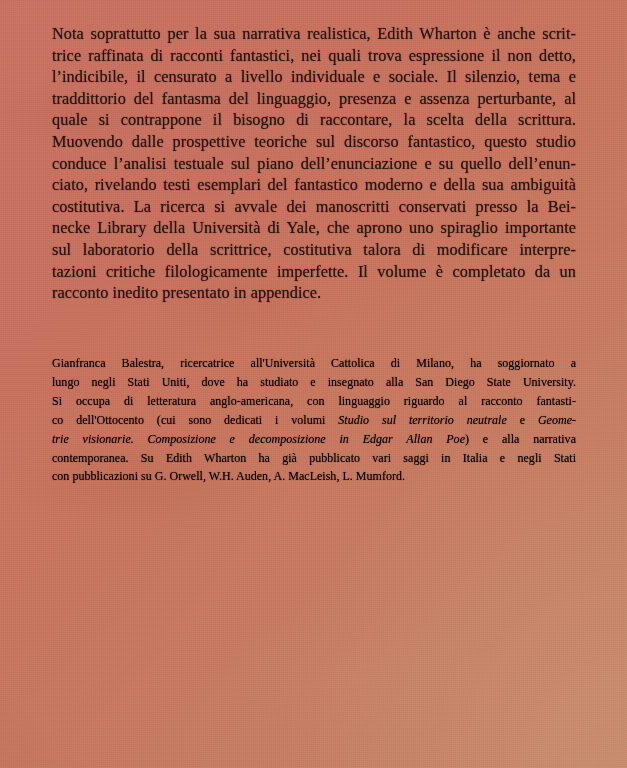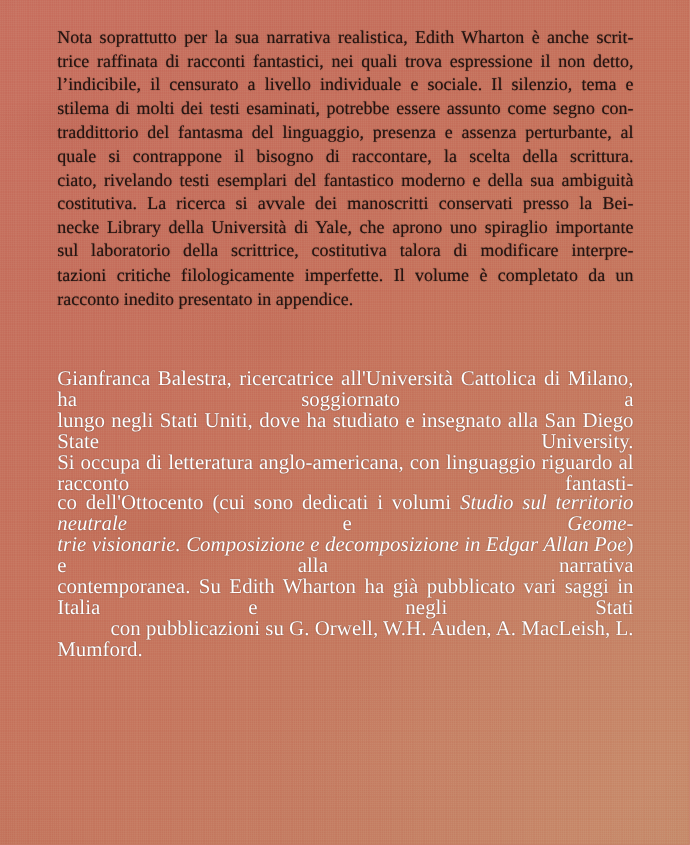--- a/index.html
+++ b/index.html
@@ -130,28 +130,28 @@
       0 0 0.7px rgba(40,18,12,0.55),
       0 0 1.6px rgba(60,26,18,0.22);
   }
   .blurb .last {
     
     text-align: right;
   }
 
   .bio {
     position: absolute;
-    top: 336px;
+    top: 354px;
     left: 0;
     width: 524px;
-    font-size: 19px;
+    font-size: 12px;
     line-height: 18.9px;
     text-align: justify;
     text-justify: inter-word;
-    color: #ffffff;
+    color: #000000;
     letter-spacing: 0.02px;
     text-shadow:
       0 0 0.7px rgba(40,18,12,0.5),
       0 0 1.5px rgba(60,26,18,0.20);
   }
   .bio .last {
     text-align: right;
   }
   .bio em {
     font-style: italic;
@@ -180,23 +180,24 @@
   <div class="grain-v"></div>
   <div class="grain-h"></div>
   <div class="tone-vignette"></div>
 
   <div class="textwrap">
 
     <div class="blurb">
       <span class="line">Nota soprattutto per la sua narrativa realistica, Edith Wharton è anche scrit-</span>
       <span class="line">trice raffinata di racconti fantastici, nei quali trova espressione il non detto,</span>
       <span class="line">l’indicibile, il censurato a livello individuale e sociale. Il silenzio, tema e</span>
-      <span class="line">stilema di molti dei testi esaminati, potrebbe essere assunto come segno con-</span>
       <span class="line">traddittorio del fantasma del linguaggio, presenza e assenza perturbante, al</span>
       <span class="line">quale si contrappone il bisogno di raccontare, la scelta della scrittura.</span>
+      <span class="line">Muovendo dalle prospettive teoriche sul discorso fantastico, questo studio</span>
+      <span class="line">conduce l’analisi testuale sul piano dell’enunciazione e su quello dell’enun-</span>
       <span class="line">ciato, rivelando testi esemplari del fantastico moderno e della sua ambiguità</span>
       <span class="line">costitutiva. La ricerca si avvale dei manoscritti conservati presso la Bei-</span>
       <span class="line">necke Library della Università di Yale, che aprono uno spiraglio importante</span>
       <span class="line">sul laboratorio della scrittrice, costitutiva talora di modificare interpre-</span>
       <span class="line">tazioni critiche filologicamente imperfette. Il volume è completato da un</span>
       <span class="line last">racconto inedito presentato in appendice.</span>
     </div>
 
     <div class="bio">
       <span class="line">Gianfranca Balestra, ricercatrice all'Università Cattolica di Milano, ha soggiornato a</span>

